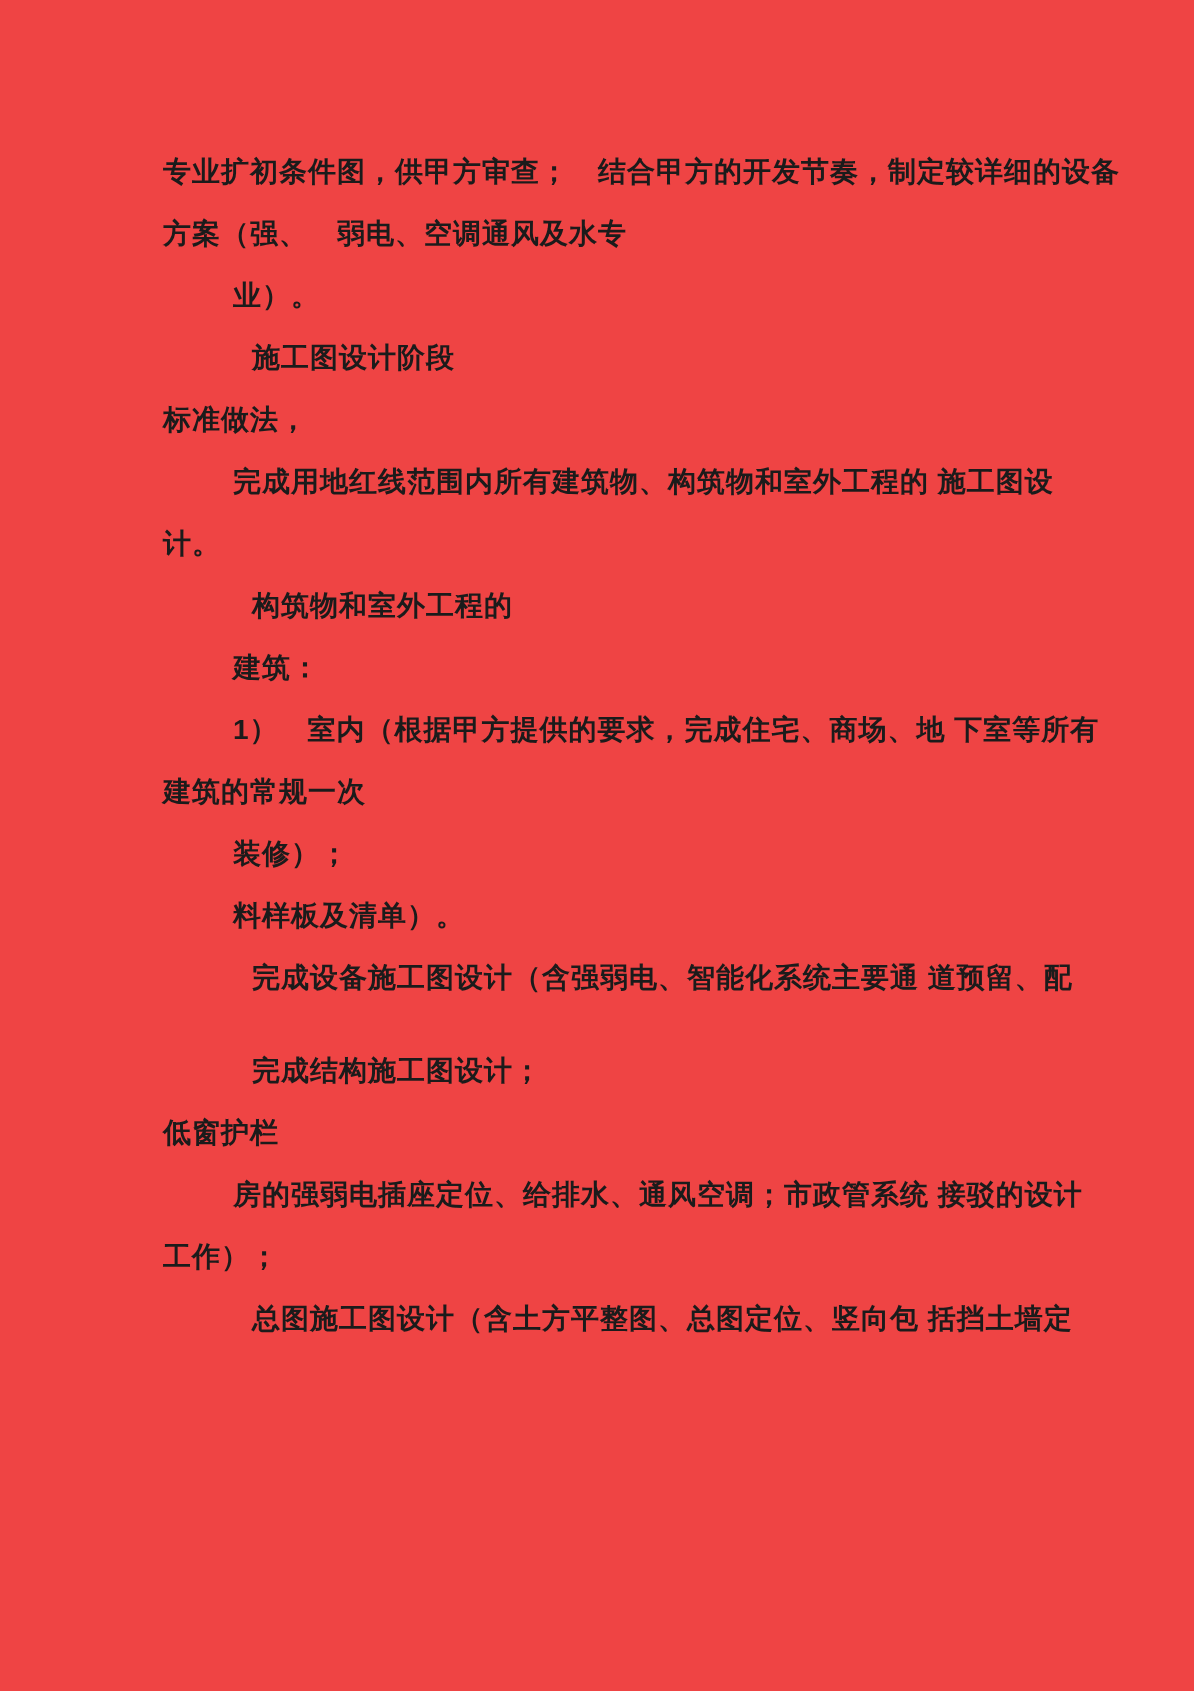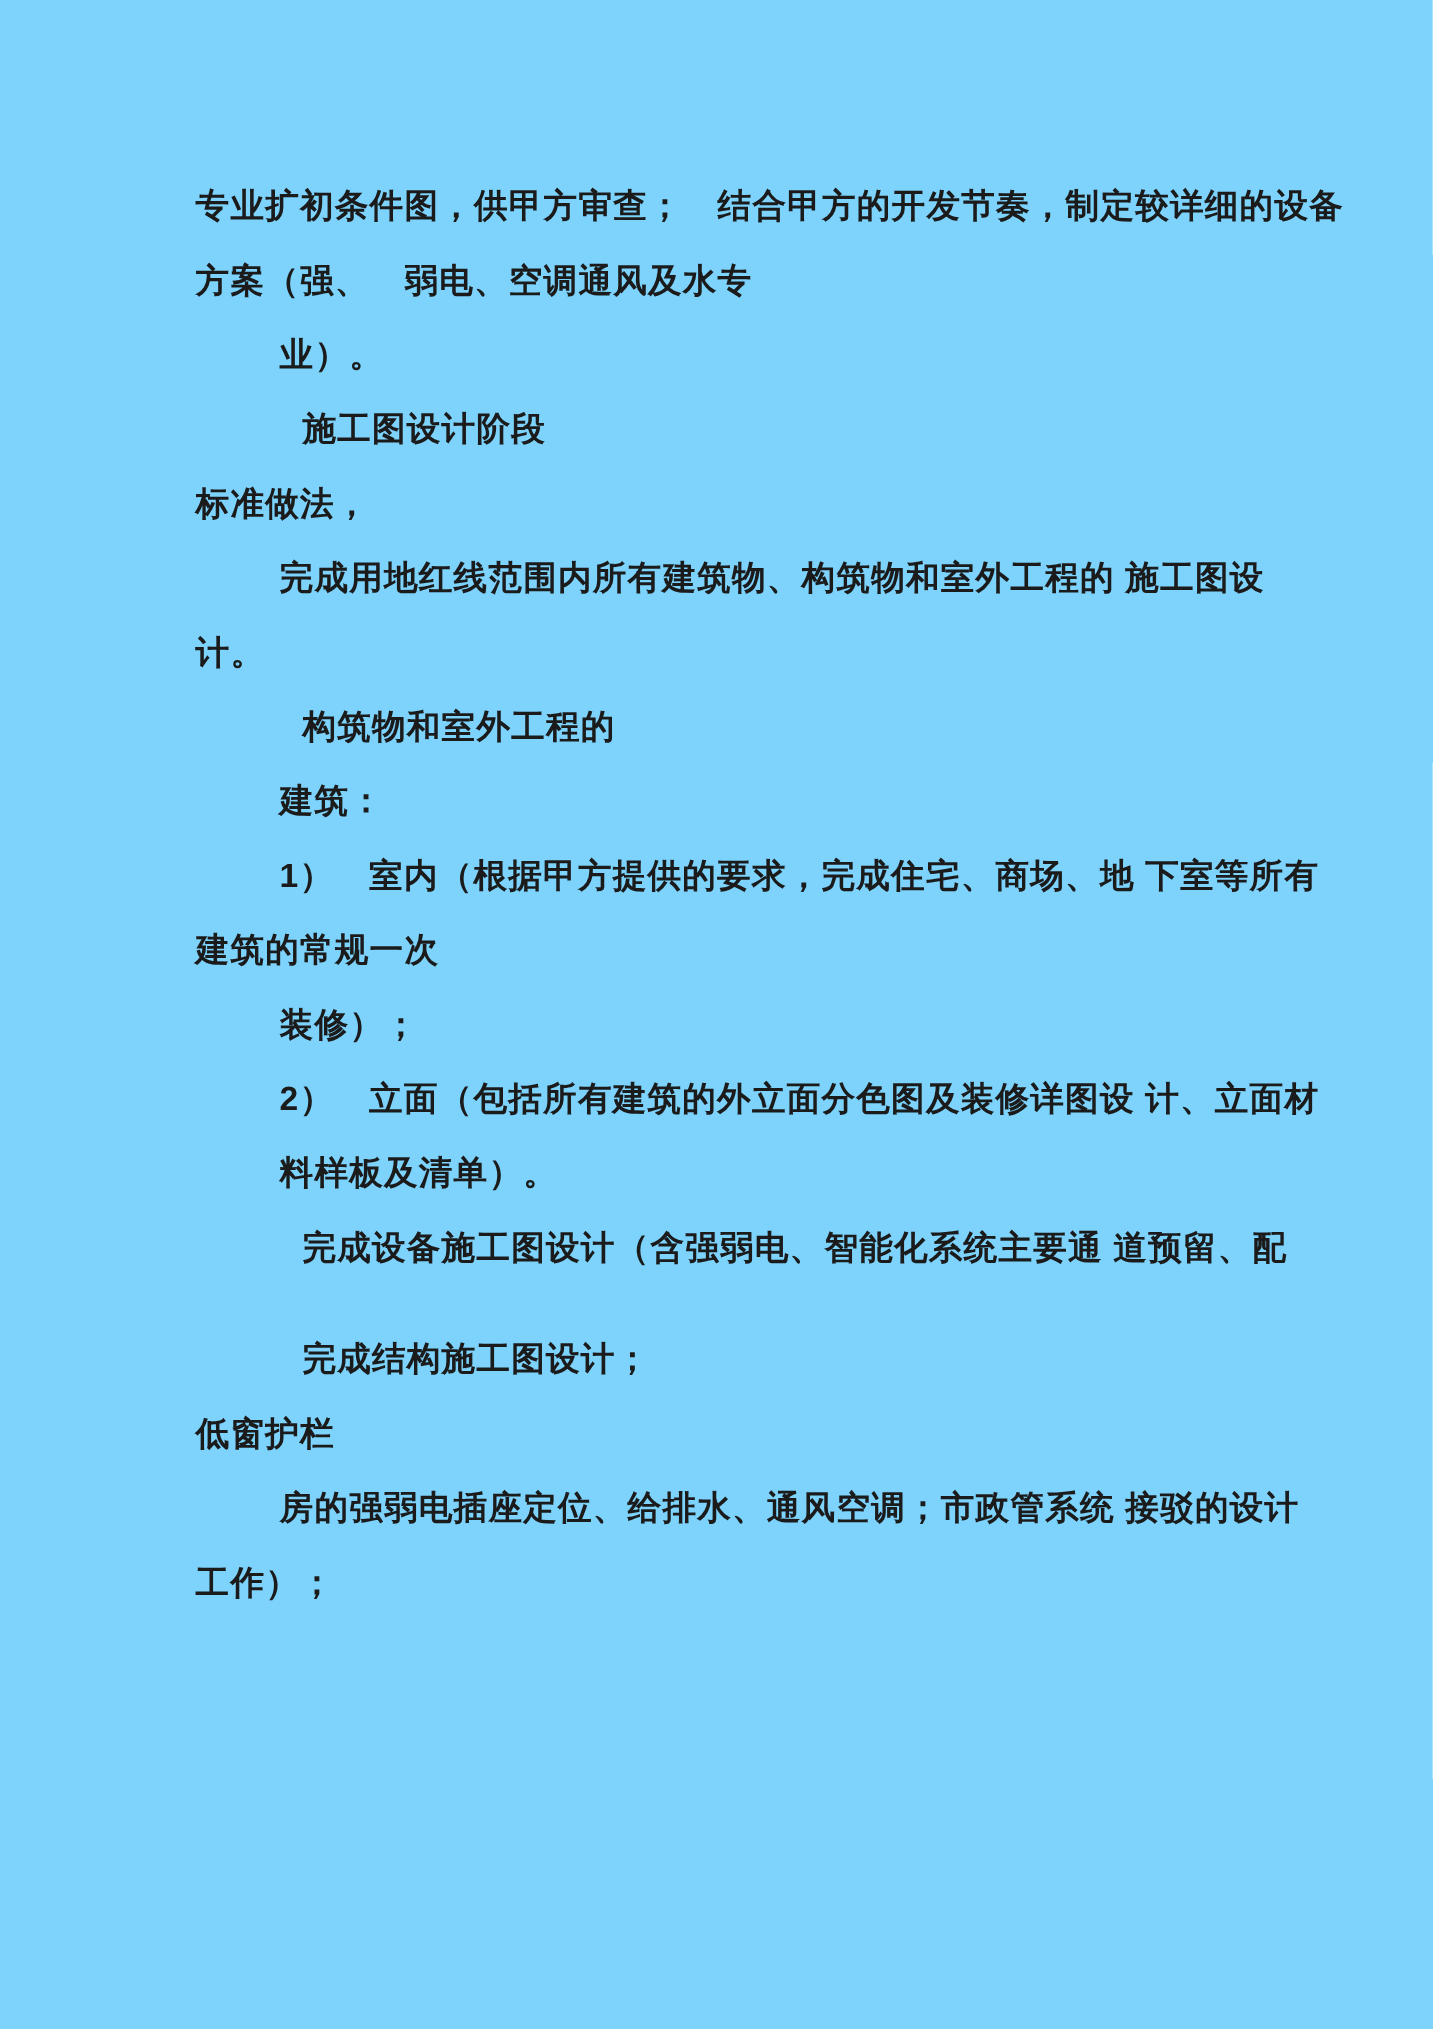--- a/index.html
+++ b/index.html
@@ -4,21 +4,21 @@
 <style>
   html, body {
     margin: 0;
     padding: 0;
     background: #ffffff;
   }
   .page {
     position: relative;
     width: 1194px;
     height: 1691px;
-    background: #7dd3fc;
+    background: #ef4444;
     overflow: hidden;
     font-family: "Liberation Sans", sans-serif;
   }
   .doc-content {
     position: absolute;
     left: 163px;
     top: 141px;
     width: 885px;
     color: #1b1b1b;
     font-weight: bold;
@@ -44,21 +44,21 @@
     <div class="line ind1">业）。</div>
     <div class="line ind2">施工图设计阶段</div>
     <div class="line ind0">标准做法，</div>
     <div class="line ind1">完成用地红线范围内所有建筑物、构筑物和室外工程的 施工图设</div>
     <div class="line ind0">计。</div>
     <div class="line ind2">构筑物和室外工程的</div>
     <div class="line ind1">建筑：</div>
     <div class="line ind1">1）　室内（根据甲方提供的要求，完成住宅、商场、地 下室等所有</div>
     <div class="line ind0">建筑的常规一次</div>
     <div class="line ind1">装修）；</div>
-    <div class="line ind1">2）　立面（包括所有建筑的外立面分色图及装修详图设 计、立面材</div>
     <div class="line ind1">料样板及清单）。</div>
     <div class="line ind2">完成设备施工图设计（含强弱电、智能化系统主要通 道预留、配</div>
     <div class="line ind2 gap-before">完成结构施工图设计；</div>
     <div class="line ind0">低窗护栏</div>
     <div class="line ind1">房的强弱电插座定位、给排水、通风空调；市政管系统 接驳的设计</div>
     <div class="line ind0">工作）；</div>
+    <div class="line ind2">总图施工图设计（含土方平整图、总图定位、竖向包 括挡土墙定</div>
   </div>
 </div>
 
 </body></html>

